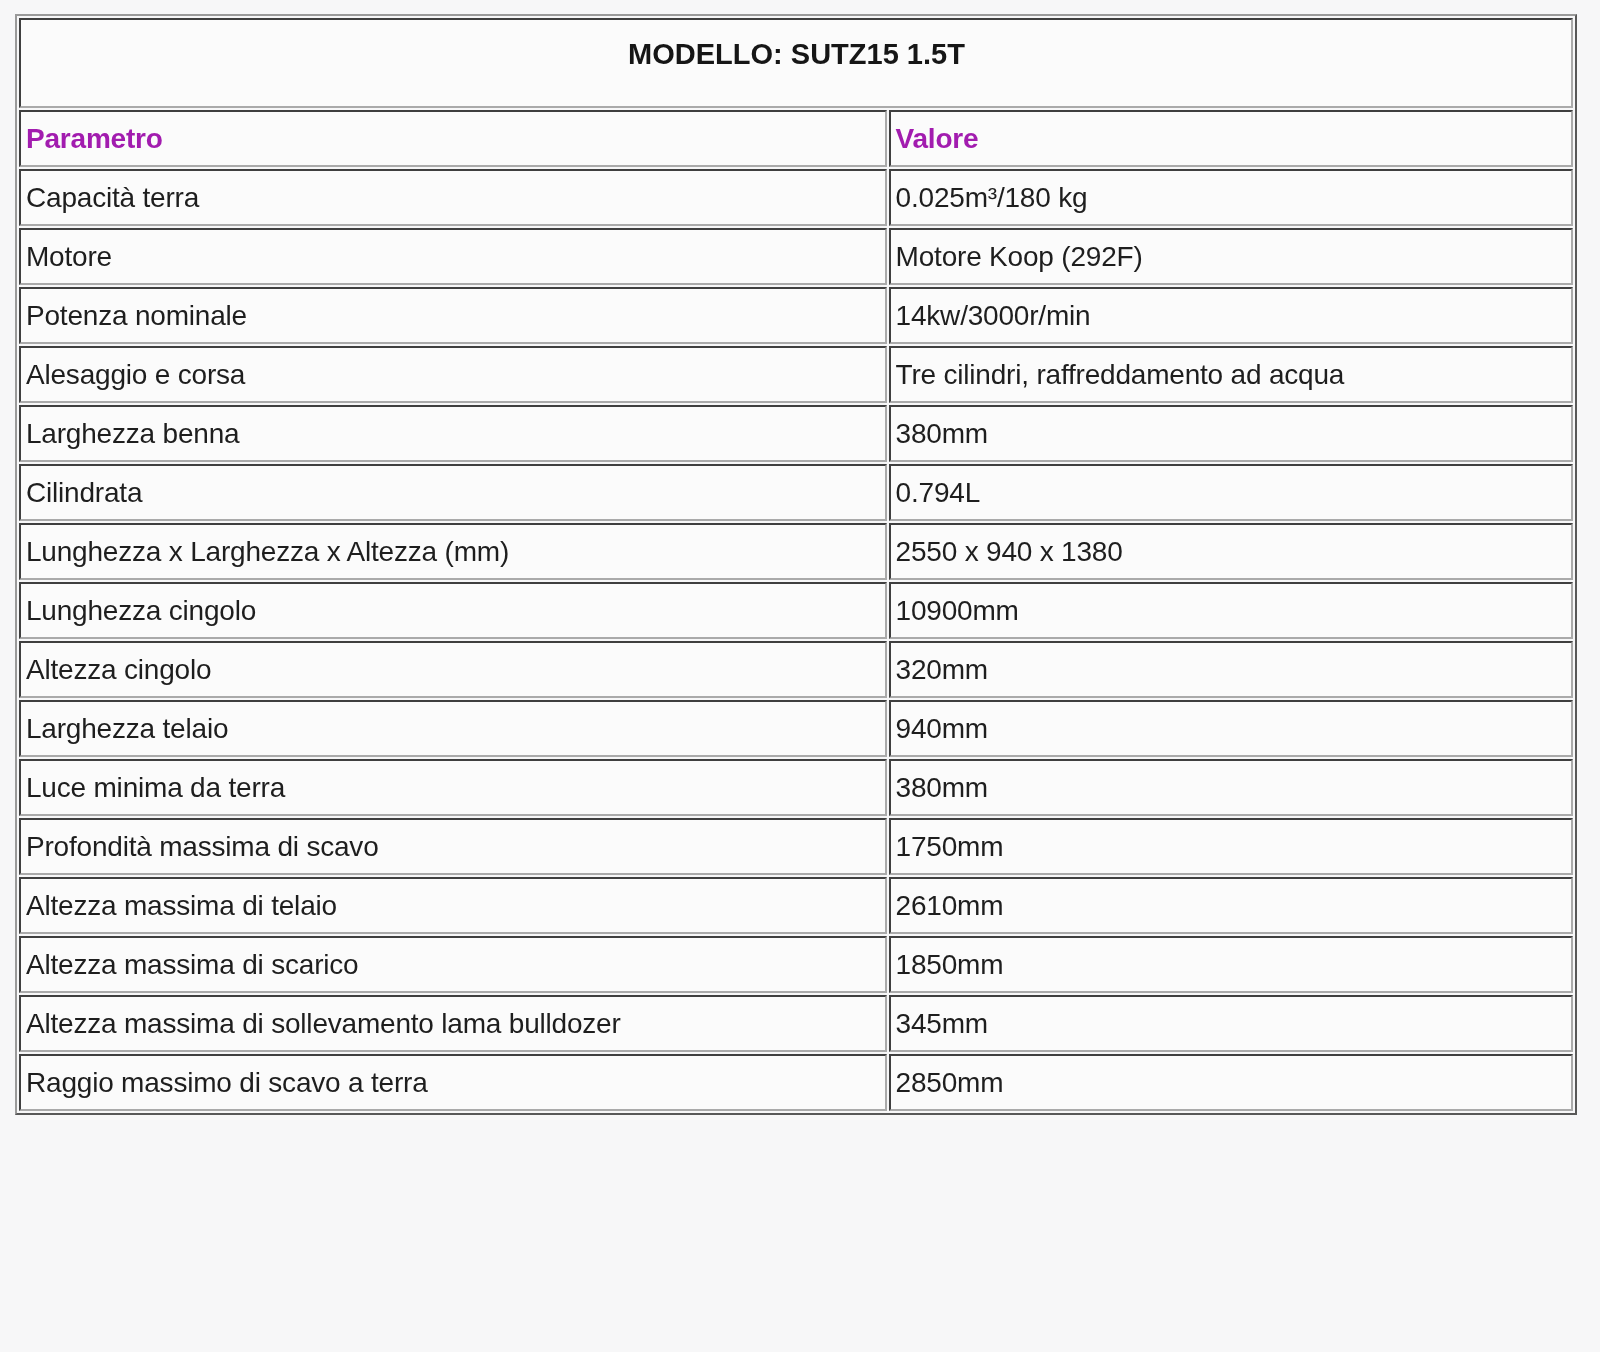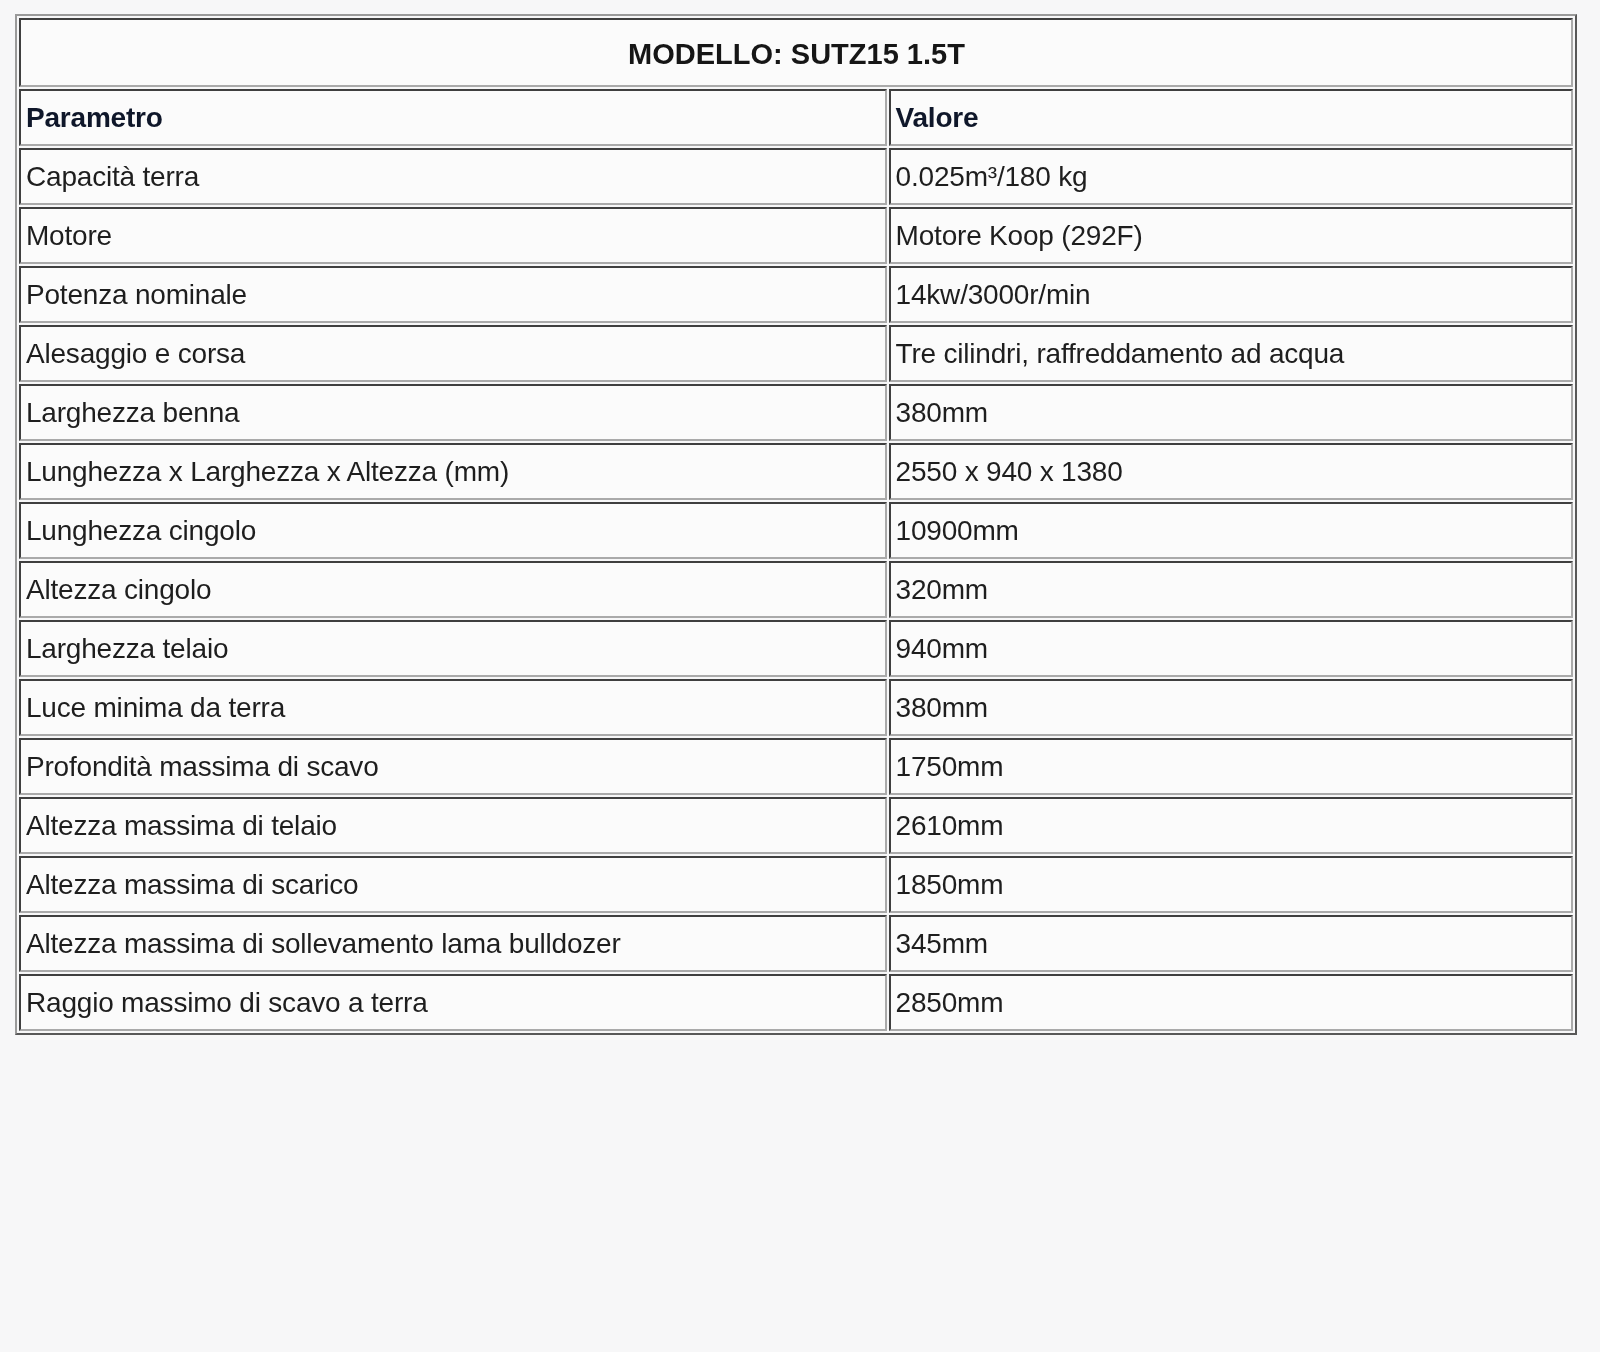--- a/index.html
+++ b/index.html
@@ -42,28 +42,28 @@
     padding: 9px 4px 9px 5px;
     vertical-align: middle;
     text-align: left;
     font-weight: normal;
     letter-spacing: -0.2px;
     overflow: hidden;
     white-space: nowrap;
   }
   th {
     font-weight: bold;
-    color: #0f172a;
+    color: #a21caf;
   }
   td.title-cell {
     text-align: center;
     font-weight: bold;
     font-size: 29px;
     padding-top: 17px;
-    padding-bottom: 13px;
+    padding-bottom: 34px;
     color: #161616;
     letter-spacing: 0;
   }
 </style>
 </head>
 <body>
 
 <div class="page">
   <table class="spec-table">
     <colgroup>
@@ -90,20 +90,24 @@
           <td>Potenza nominale</td>
           <td>14kw/3000r/min</td>
         </tr>
         <tr>
           <td>Alesaggio e corsa</td>
           <td>Tre cilindri, raffreddamento ad acqua</td>
         </tr>
         <tr>
           <td>Larghezza benna</td>
           <td>380mm</td>
+        </tr>
+        <tr>
+          <td>Cilindrata</td>
+          <td>0.794L</td>
         </tr>
         <tr>
           <td>Lunghezza x Larghezza x Altezza (mm)</td>
           <td>2550 x 940 x 1380</td>
         </tr>
         <tr>
           <td>Lunghezza cingolo</td>
           <td>10900mm</td>
         </tr>
         <tr>

